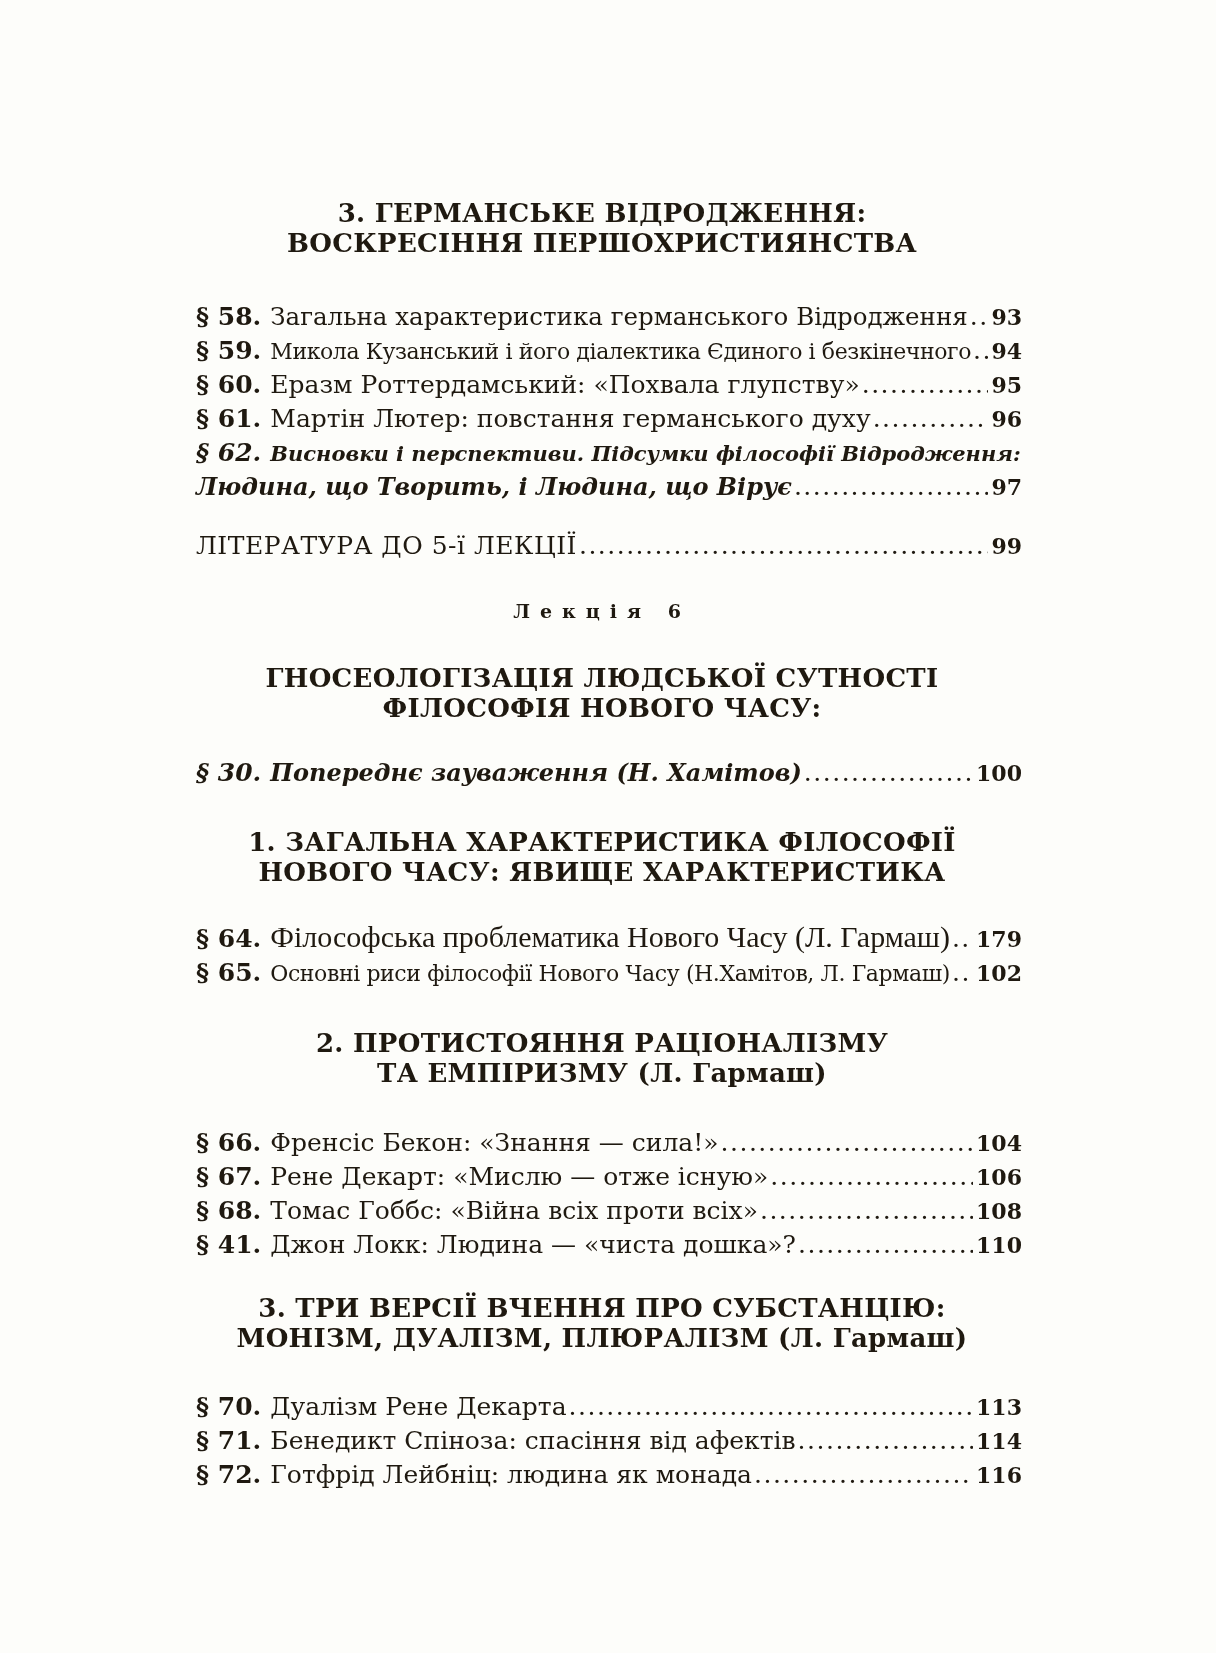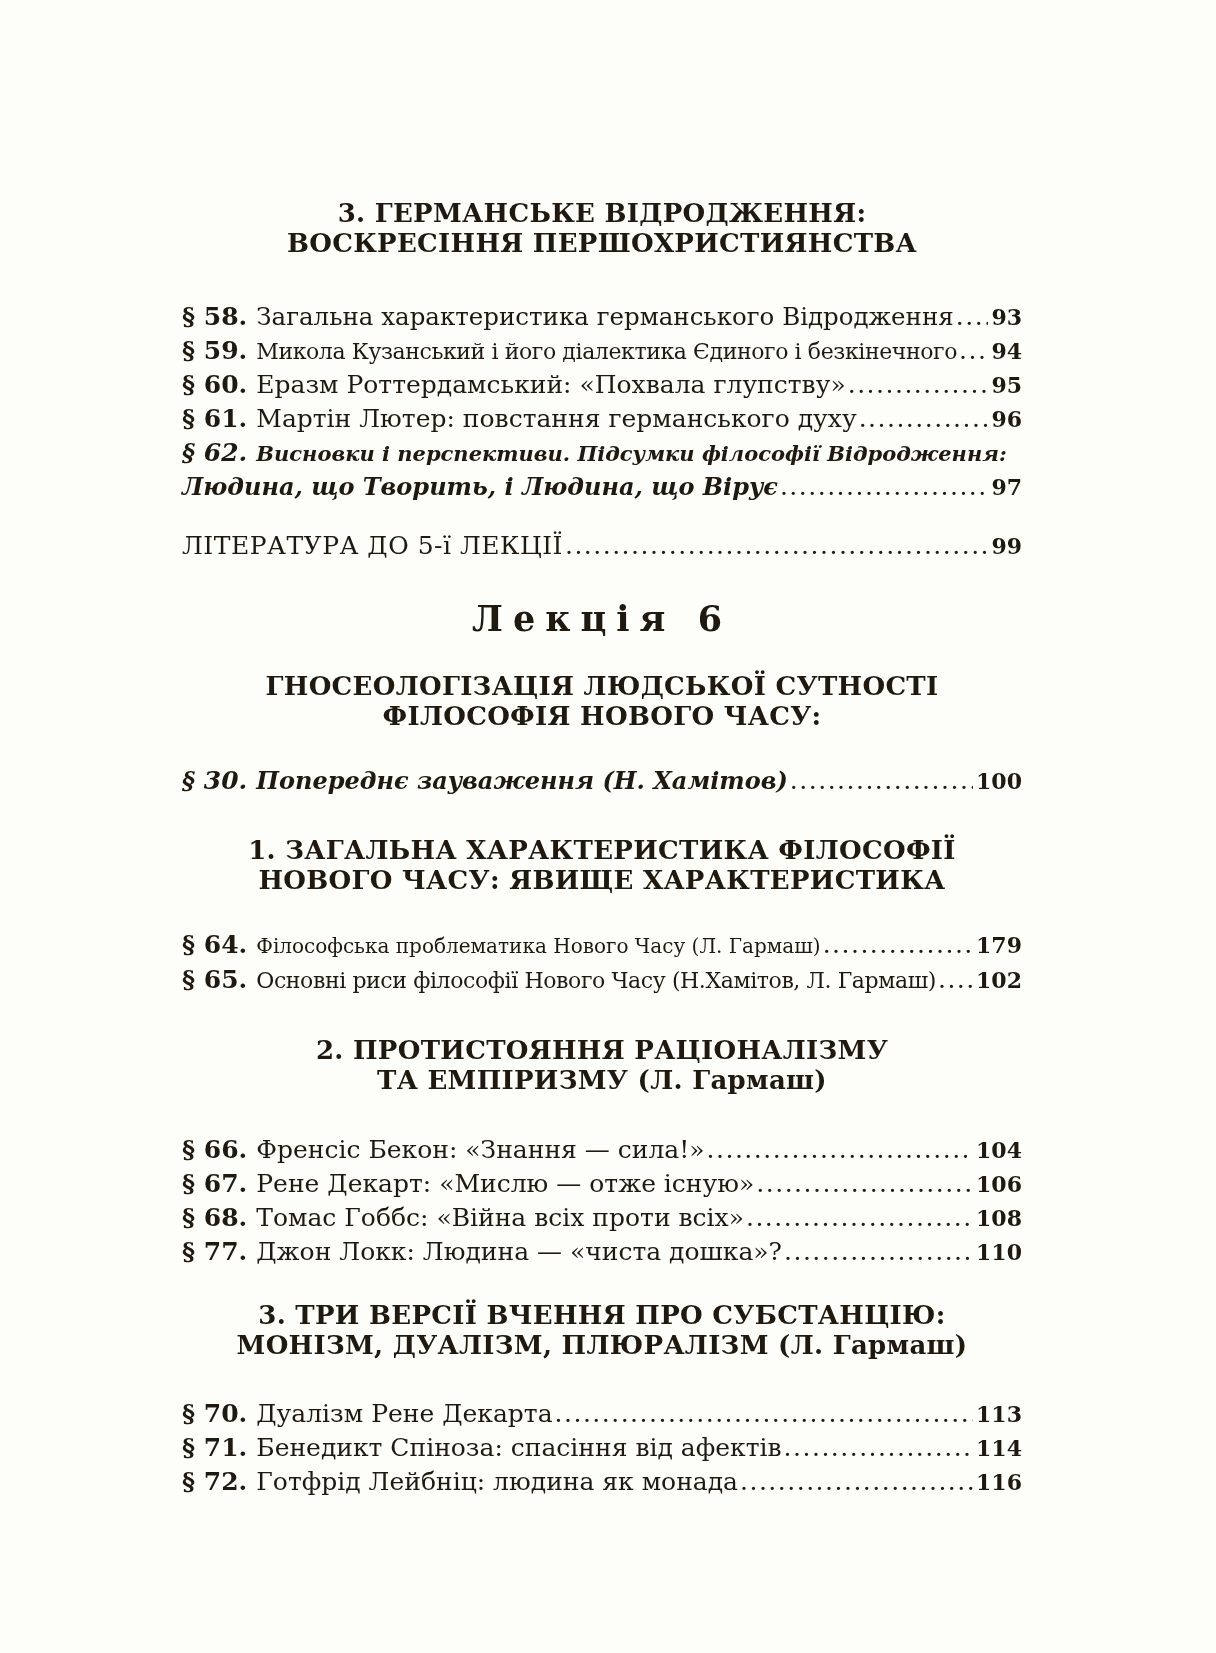--- a/index.html
+++ b/index.html
@@ -23,35 +23,36 @@
   .hl {
     font-size: 26px;
     line-height: 30px;
     font-weight: bold;
     letter-spacing: 0.3px;
     white-space: nowrap;
   }
 
   
   .kicker {
-    margin-top: 40px;
+    margin-top: 32px;
     text-align: center;
-    font-size: 35px;
+    font-size: 19px;
     line-height: 32px;
     font-weight: bold;
     letter-spacing: 10px;
   }
 
   
   .entry {
     display: flex;
     align-items: baseline;
     font-size: 25px;
     line-height: 33px;
     white-space: nowrap;
+    margin-left: 14px;
   }
   .num { font-weight: bold; flex: 0 0 auto; margin-right: 9px; }
   .label { flex: 0 0 auto; }
   .leader {
     flex: 1 1 auto;
     min-width: 0;
     overflow: hidden;
     white-space: nowrap;
     letter-spacing: 1.5px;
     margin: 0 3px 0 2px;
@@ -145,21 +146,21 @@
   </div>
 
   <div class="heading sub-1">
     <div class="hl">1. ЗАГАЛЬНА ХАРАКТЕРИСТИКА ФІЛОСОФІЇ</div>
     <div class="hl">НОВОГО ЧАСУ: ЯВИЩЕ ХАРАКТЕРИСТИКА</div>
   </div>
 
   <div class="g-64">
     <div class="entry">
       <span class="num">§ 64.</span>
-      <span class="label" style="font-size: 20px;">Філософська проблематика Нового Часу (Л. Гармаш)</span>
+      <span class="label" style="font-size: 30px; font-family: Liberation Serif, serif;">Філософська проблематика Нового Часу (Л. Гармаш)</span>
       <span class="leader">................................................................................................................................................................</span>
       <span class="pg">179</span>
     </div>
     <div class="entry cond">
       <span class="num">§ 65.</span>
       <span class="label" style="font-size: 22px;">Основні риси філософії Нового Часу (Н.Хамітов, Л. Гармаш)</span>
       <span class="leader">................................................................................................................................................................</span>
       <span class="pg">102</span>
     </div>
   </div>
@@ -182,21 +183,21 @@
       <span class="leader">................................................................................................................................................................</span>
       <span class="pg">106</span>
     </div>
     <div class="entry">
       <span class="num">§ 68.</span>
       <span class="label">Томас Гоббс: «Війна всіх проти всіх»</span>
       <span class="leader">................................................................................................................................................................</span>
       <span class="pg">108</span>
     </div>
     <div class="entry">
-      <span class="num">§ 77.</span>
+      <span class="num">§ 41.</span>
       <span class="label">Джон Локк: Людина — «чиста дошка»?</span>
       <span class="leader">................................................................................................................................................................</span>
       <span class="pg">110</span>
     </div>
   </div>
 
   <div class="heading sub-3">
     <div class="hl">3. ТРИ ВЕРСІЇ ВЧЕННЯ ПРО СУБСТАНЦІЮ:</div>
     <div class="hl">МОНІЗМ, ДУАЛІЗМ, ПЛЮРАЛІЗМ (Л. Гармаш)</div>
   </div>

